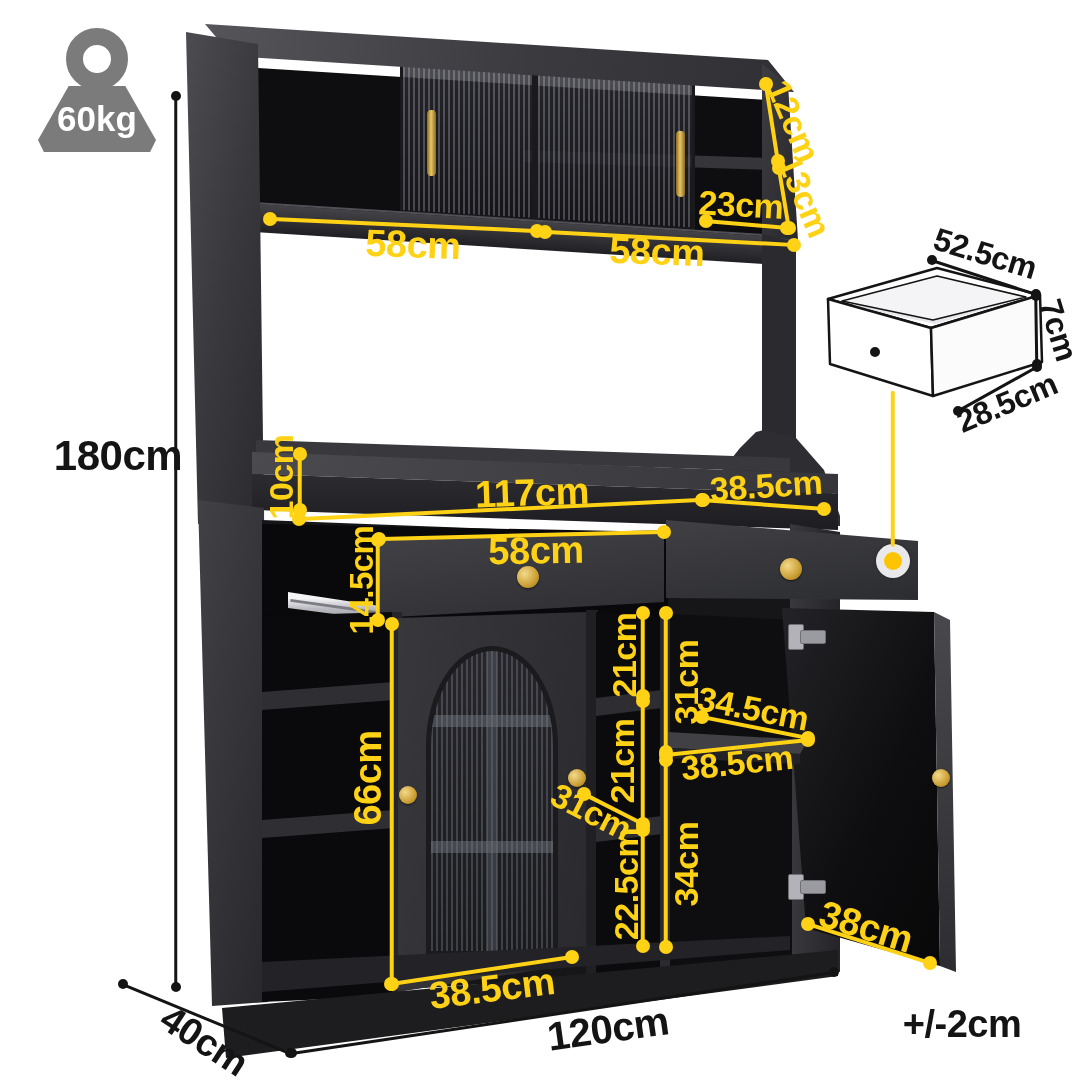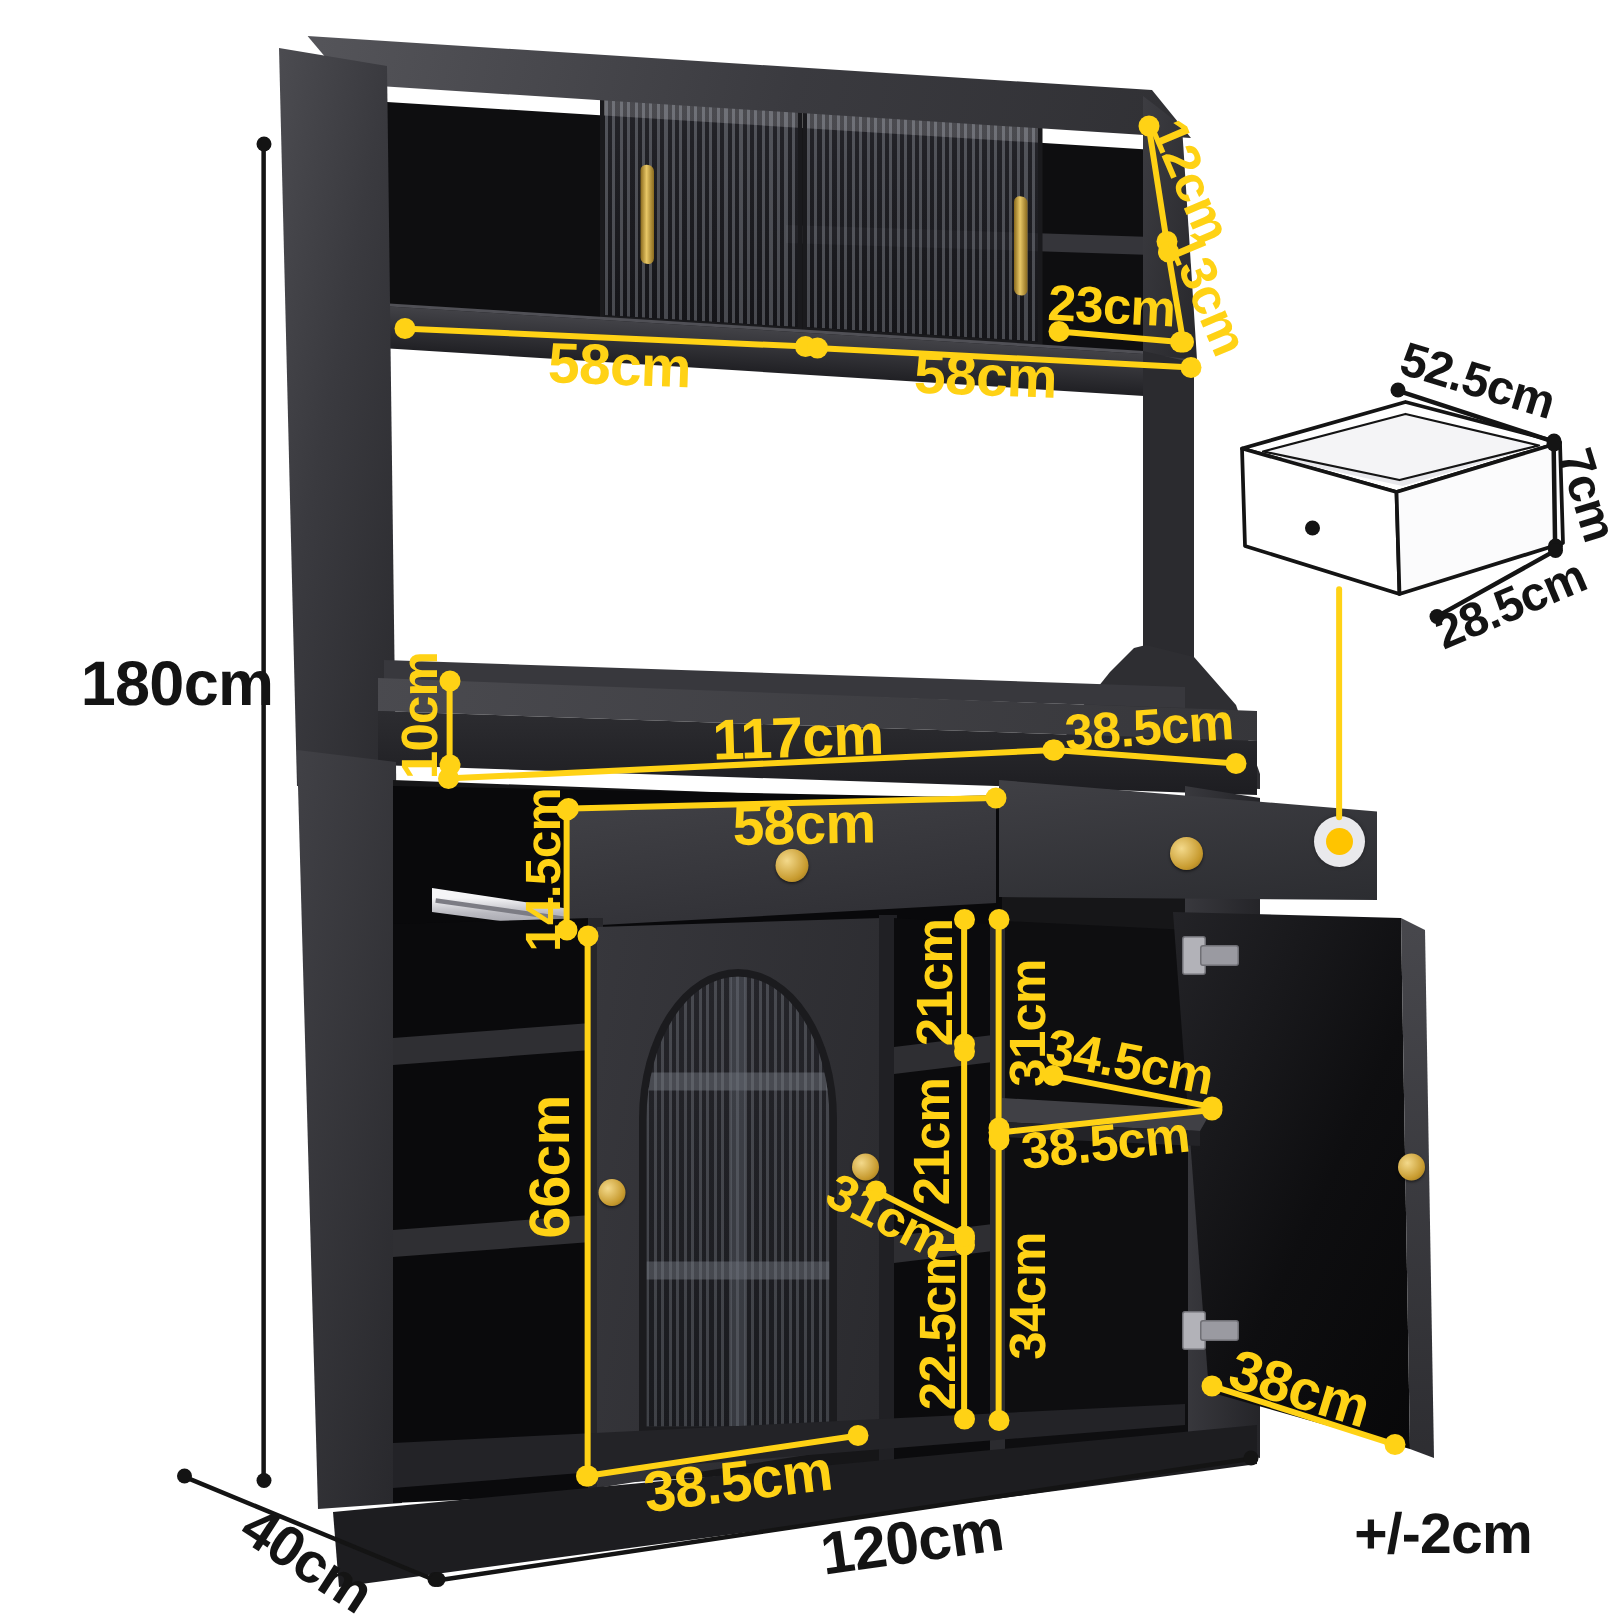--- a/index.html
+++ b/index.html
@@ -22,20 +22,26 @@
           display:flex;align-items:center;justify-content:center;}
   .w-body span{color:#ffffff;font-weight:700;font-size:35px;}
   .h-plate{position:absolute;left:0;top:2px;width:14px;height:24px;background:#b2b2b8;border:1px solid #6f6f75;border-radius:2px;}
   .h-arm{position:absolute;left:12px;top:8px;width:24px;height:12px;background:#9a9aa1;border:1px solid #6f6f75;border-radius:2px;}
 </style>
 </head>
 <body>
 
 <div id="canvas">
 
+  <div class="shape" style="left:0;top:0;width:200px;height:170px;">
+    <div class="w-ring"></div>
+    <div class="w-body">
+      <span>60kg</span>
+    </div>
+  </div>
 
   <div>
 
     <div class="shape" style="left:258px;top:66px;width:512px;height:176px;background:#0e0e10;clip-path:polygon(0 2px,512px 34px,512px 174px,0 142px);"></div>
     <div class="shape" style="left:520px;top:146px;width:250px;height:26px;background:#35353a;clip-path:polygon(4px 4px,248px 12px,248px 24px,4px 16px);"></div>
 
     <div class="shape fluted" style="left:400px;top:63px;width:135px;height:150px;transform:skewY(3.5deg);transform-origin:0 0;border:3px solid #1a1a1d;box-sizing:border-box;">
       <div class="handle" style="left:24px;top:42px;"></div>
     </div>
     <div class="shape fluted" style="left:535px;top:71px;width:160px;height:150px;transform:skewY(3.5deg);transform-origin:0 0;border:3px solid #1a1a1d;box-sizing:border-box;">

